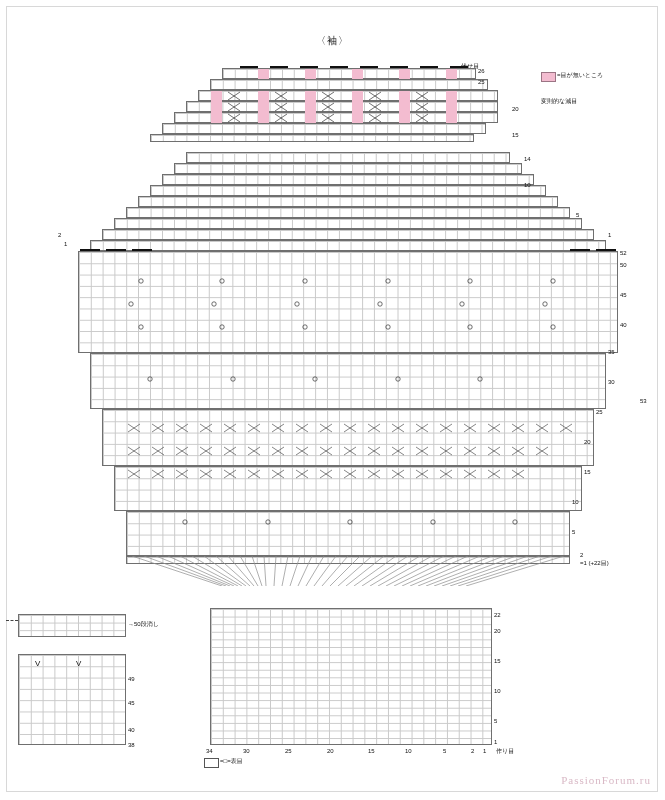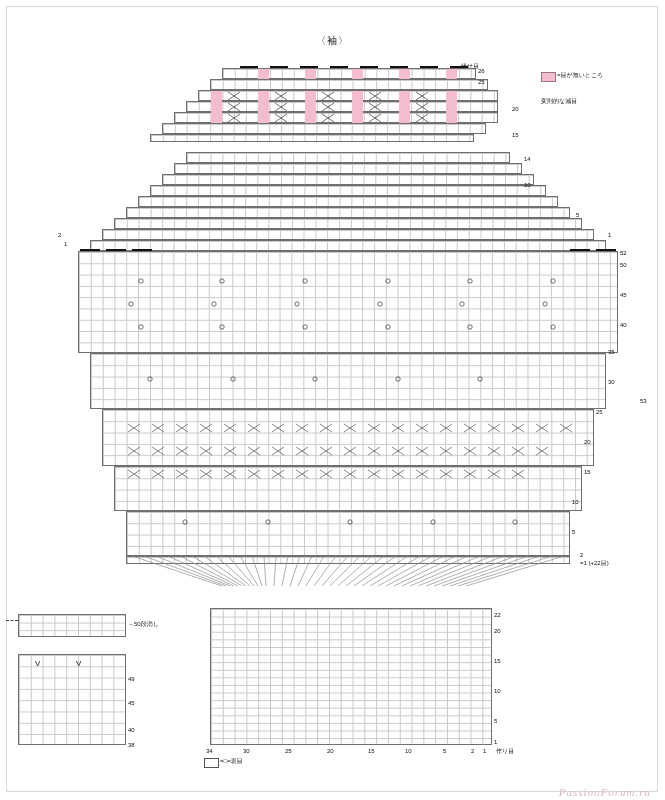--- a/index.html
+++ b/index.html
@@ -37,22 +37,22 @@
     position:absolute;font-size:6px;color:#111;white-space:nowrap;line-height:1;
   }
   .legend-sw{
     position:absolute;width:13px;height:8px;background:#f3bcd0;border:1px solid #9b7484;
   }
   .legend-sw.white{background:#fff;border:1px solid #555;}
   .pink{position:absolute;background:#f3bcd0;}
   .dashline{position:absolute;height:0;border-top:1px dashed #444;}
   .sym{position:absolute;font-size:6px;line-height:1;color:#111;}
   .watermark{
-    position:absolute;right:14px;bottom:2px;font-size:11px;color:#d9b9c6;
-    font-family:"Liberation Serif", serif;letter-spacing:1px;font-style:italic;
+    position:absolute;right:14px;bottom:14px;font-size:11px;color:#d9b9c6;
+    font-family:"Liberation Serif", serif;letter-spacing:1px;
   }
   .sleeve-wrap,.body-wrap,.swatch-wrap,.cuff-wrap{position:absolute;}
   .bar{position:absolute;background:#111;height:2px;}
 </style>
 </head>
 <body>
 
 <div class="page-frame"></div>
 
 <div class="title">〈袖〉</div>

